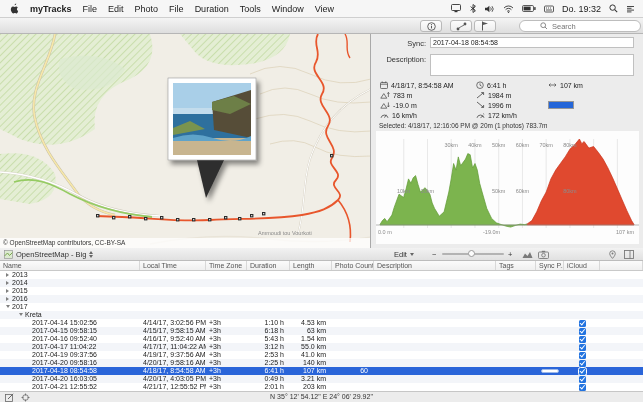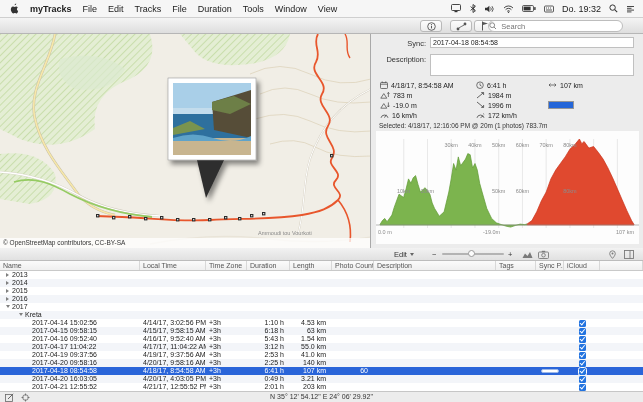--- a/index.html
+++ b/index.html
@@ -11,22 +11,22 @@
   .menu-left{display:flex;align-items:center;gap:11px;padding-left:10px;}
   .menu-item{cursor:default;}
   .menu-app{font-weight:bold;text-align:center;}
   .menu-right{margin-left:auto;display:flex;align-items:center;gap:8px;padding-right:8px;}
   .mbicon{display:inline-flex;align-items:center;}
   
   #toolbar{position:absolute;left:0;top:18px;width:643px;height:16px;
     background:linear-gradient(#f4f4f4,#dedede);border-bottom:1px solid #b6b6b6;}
   .tbtn{position:absolute;top:2px;width:22px;height:12px;border:1px solid #b9b9b9;border-radius:3px;
     background:linear-gradient(#fdfdfd,#ededed);display:flex;align-items:center;justify-content:center;}
-  #searchbox{position:absolute;right:20px;top:2px;width:135px;height:12px;border:1px solid #bdbdbd;
-    border-radius:6px;background:#fff;display:flex;align-items:center;padding:0 0;gap:3px;}
+  #searchbox{position:absolute;right:2px;top:2px;width:122px;height:12px;border:1px solid #bdbdbd;
+    border-radius:6px;background:#fff;display:flex;align-items:center;padding:0 20px;gap:3px;}
   #searchbox input{border:none;outline:none;font-size:7.5px;width:100%;font-family:"Liberation Sans",sans-serif;background:transparent;color:#444;}
   
   #map{position:absolute;left:0;top:34px;width:371px;height:214px;background:#f1eee6;overflow:hidden;border-right:1px solid #a9a9a9;}
   #attribution{position:absolute;left:0;bottom:0;width:100%;height:10px;background:rgba(255,255,255,.75);
     font-size:6.5px;line-height:10px;color:#333;padding-left:3px;}
   #details{position:absolute;left:372px;top:34px;width:271px;height:214px;background:#ececec;font-size:7.5px;color:#222;}
   .flabel{position:absolute;left:2px;width:52px;text-align:right;font-size:7.5px;color:#333;}
   .field{position:absolute;left:58px;top:3px;width:204px;height:11px;font-size:7px;border:1px solid #c0c0c0;
     padding:0 2px;background:#fff;font-family:"Liberation Sans",sans-serif;color:#222;}
   #descbox{position:absolute;left:58px;top:20px;width:204px;height:22px;background:#fff;border:1px solid #c0c0c0;}
@@ -78,21 +78,21 @@
   <div class="menu-left">
     <span class="mbicon">
       <svg width="9" height="11" viewBox="0 0 9 11">
           <path d="M4.6,2.3c0.1-0.9,0.8-1.6,1.6-1.7c0.1,0.9-0.7,1.7-1.6,1.7Z M6.9,6c0-1.1,0.9-1.6,0.9-1.6C7.3,3.6,6.5,3.5,6.2,3.5C5.5,3.5,4.9,3.9,4.6,3.9C4.3,3.9,3.7,3.5,3.1,3.5C2.3,3.5,1.6,3.9,1.2,4.7C0.4,6.1,1,8.2,1.8,9.3c0.4,0.6,0.8,1.2,1.4,1.2c0.6,0,0.8-0.4,1.5-0.4c0.7,0,0.9,0.4,1.5,0.4c0.6,0,1-0.6,1.4-1.1C7.9,8.6,8.1,8,8.1,7.9C8.1,7.9,6.9,7.4,6.9,6Z" fill="#333"></path>
         </svg>
     </span>
     <span class="menu-item menu-app">myTracks</span>
     <span id="menu-items" style="display:flex;gap:11px;">
         <span class="menu-item">File</span>
         <span class="menu-item">Edit</span>
-        <span class="menu-item">Tracks</span>
+        <span class="menu-item">Photo</span>
         <span class="menu-item">File</span>
         <span class="menu-item">Duration</span>
         <span class="menu-item">Tools</span>
         <span class="menu-item">Window</span>
         <span class="menu-item">View</span>
       </span>
   </div>
   <div class="menu-right">
     <span class="mbicon">
         <svg width="10" height="9">
@@ -358,20 +358,31 @@
         <text x="146.42990654205607" y="62" font-size="5.5" fill="#8b8b8b" text-anchor="middle" font-family="Liberation Sans, sans-serif">60km</text>
         <text x="193.90654205607476" y="62" font-size="5.5" fill="#8b8b8b" text-anchor="middle" font-family="Liberation Sans, sans-serif">80km</text>
         <text x="2" y="103" font-size="5.5" fill="#8b8b8b" text-anchor="start" font-family="Liberation Sans, sans-serif">0.0 m</text>
         <text x="258" y="103" font-size="5.5" fill="#8b8b8b" text-anchor="end" font-family="Liberation Sans, sans-serif">107 km</text>
         <text x="115.57009345794393" y="103" font-size="5.5" fill="#8b8b8b" text-anchor="middle" font-family="Liberation Sans, sans-serif">-19.0m</text>
       </svg>
   </div>
 </div>
 
 <div id="layerbar">
+  <div class="lb" style="left:4px;">
+    <svg width="9" height="9">
+        <rect x="0.5" y="0.5" width="8" height="8" fill="#dcead0" stroke="#999" stroke-width="0.7"></rect>
+        <path d="M0.5,6 L3.5,3 L5.5,5.5 L8.5,2.5" stroke="#7aa84f" fill="none" stroke-width="1"></path>
+      </svg>
+    <span>OpenStreetMap - Big</span>
+    <span style="display:inline-flex;flex-direction:column;gap:1px;">
+        <span class="tri-up"></span>
+        <span class="tri-dn"></span>
+      </span>
+  </div>
   <div class="lb" style="left:394px;">
     <span>Edit</span>
     <span class="tri-dn"></span>
   </div>
   <span class="lb" style="left:432px;">−</span>
   <div class="lb" style="left:442px;width:62px;">
     <div id="slider">
         <div id="knob"></div>
       </div>
   </div>

